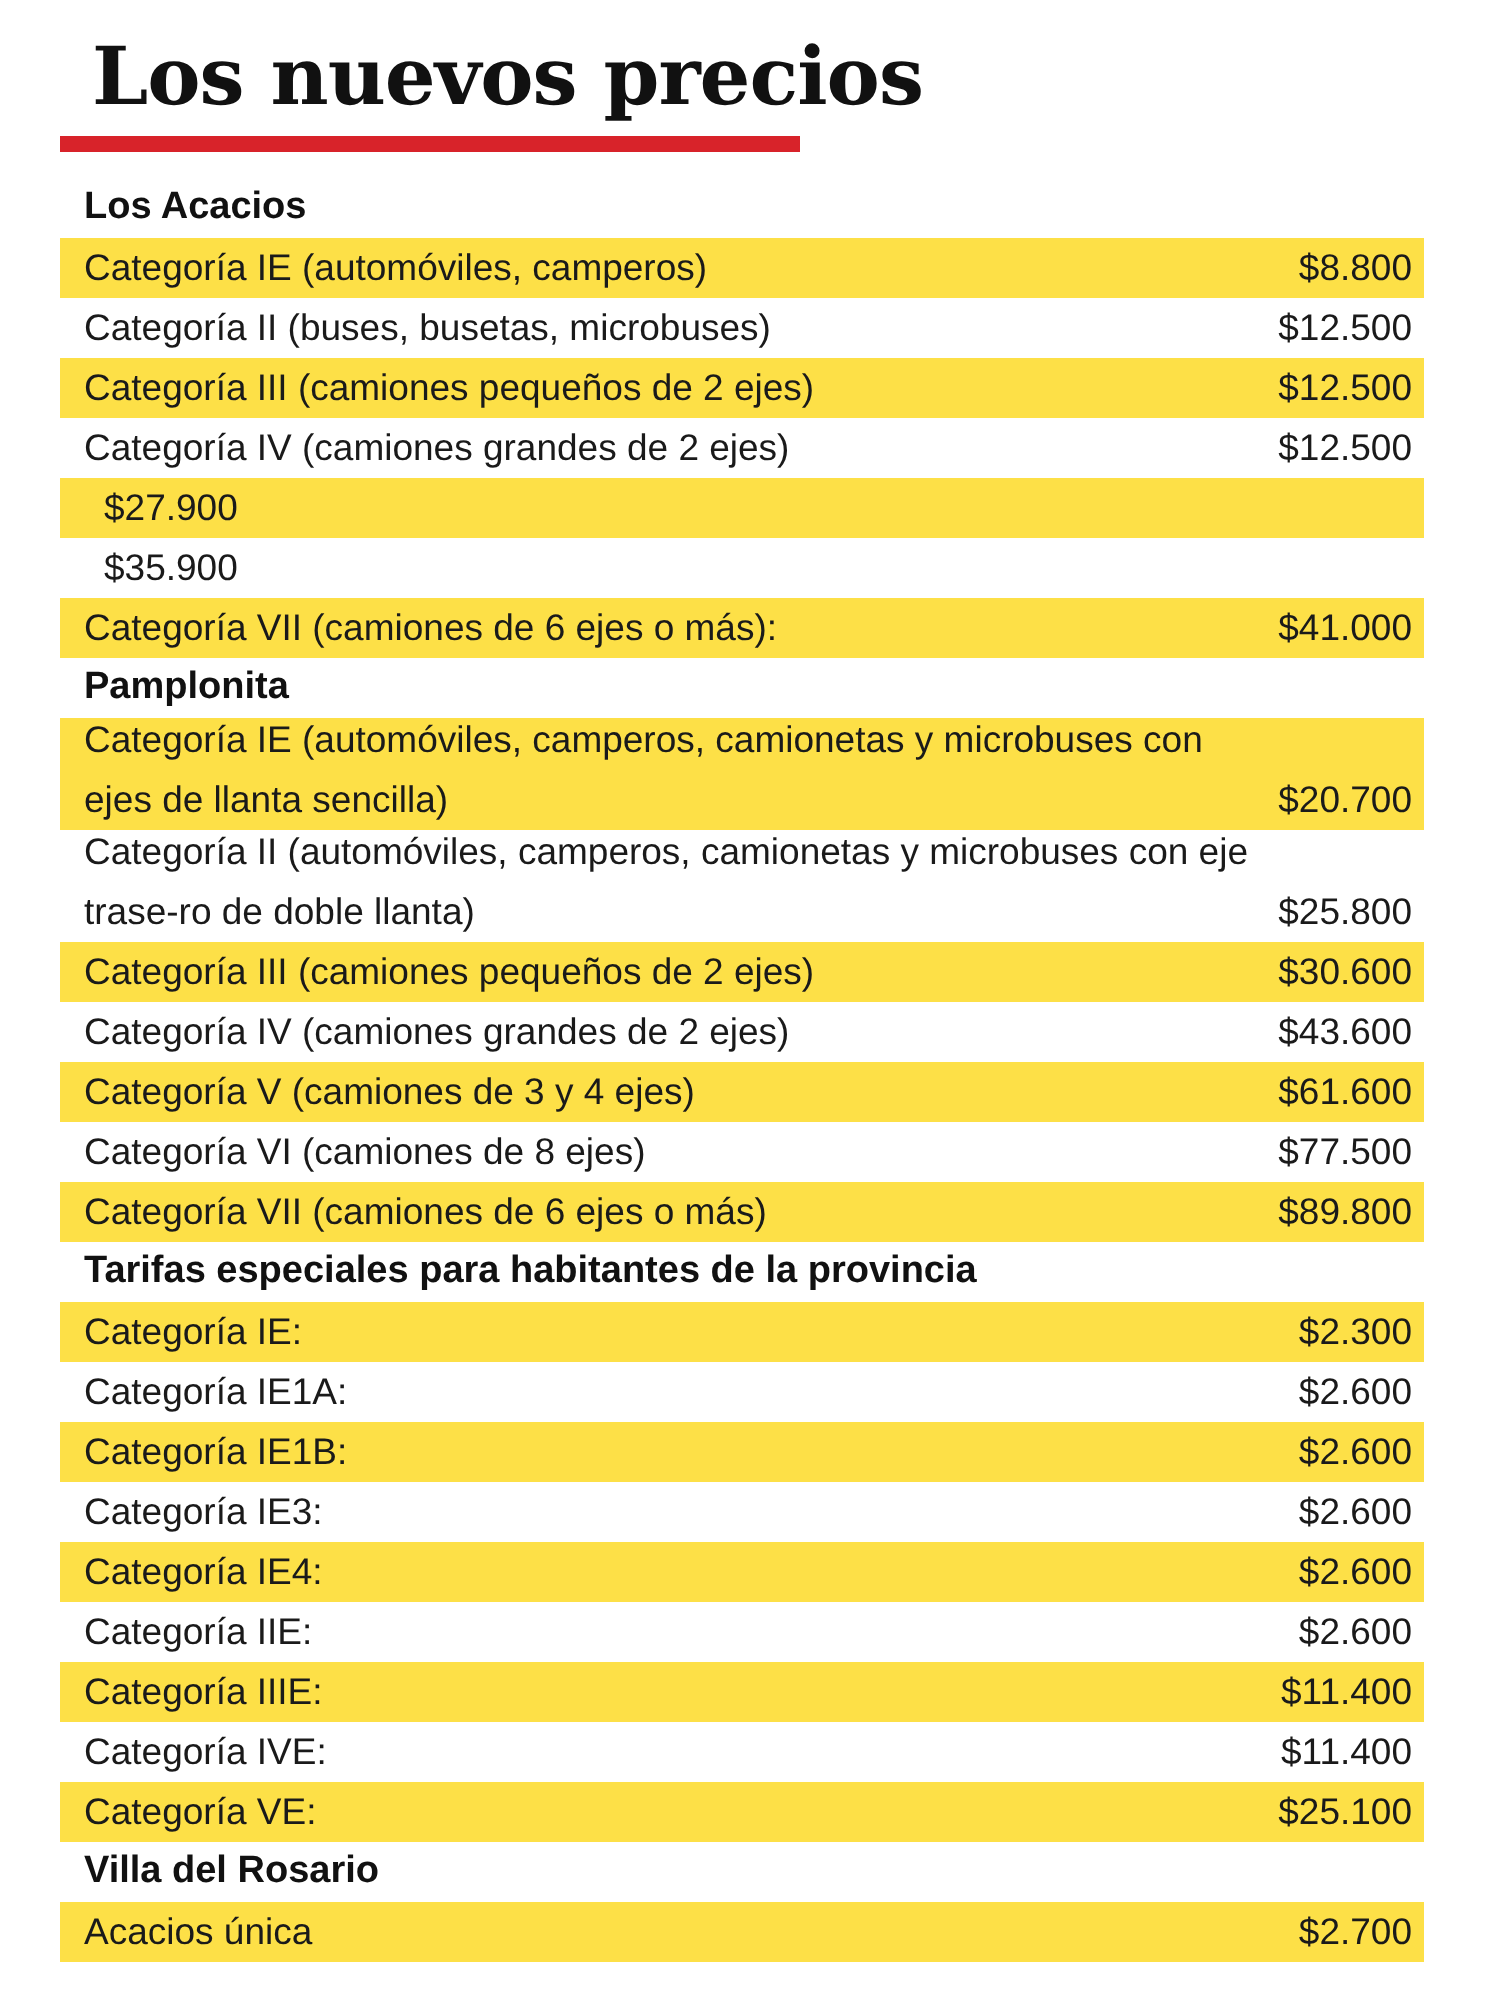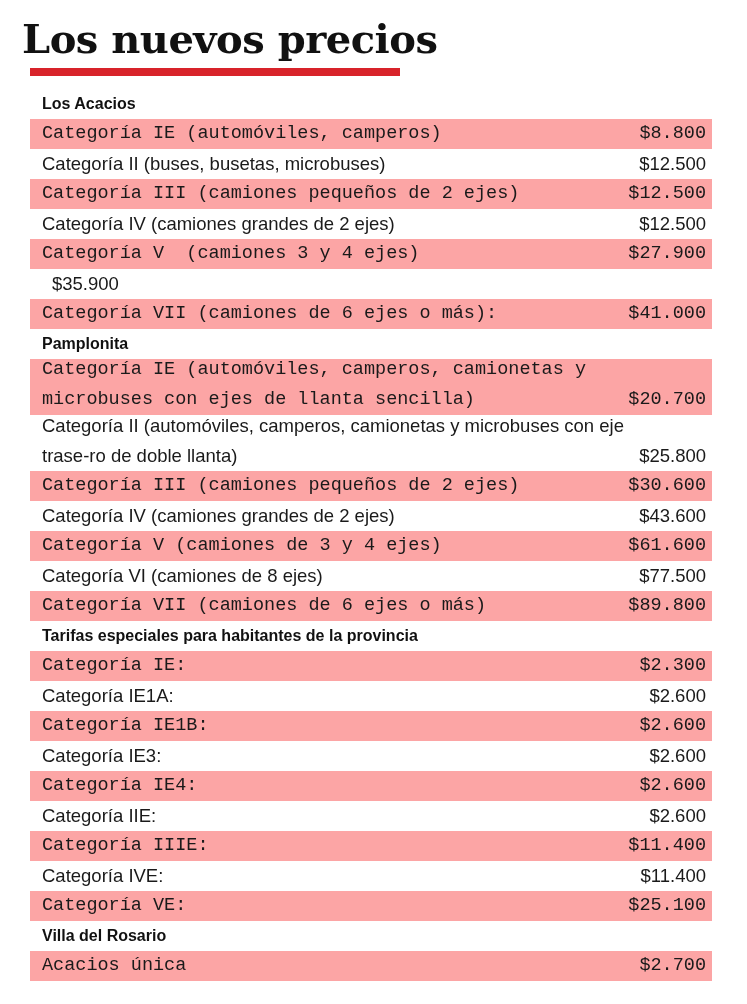--- a/index.html
+++ b/index.html
@@ -1,22 +1,22 @@
 <!DOCTYPE html>
 <html><head>
 <meta charset="utf-8">
 <style>
   html, body { margin:0; padding:0; background:#ffffff; }
   body { width:747px; height:1004px; position:relative; overflow:hidden; font-family:"Liberation Sans", sans-serif; color:#111; }
-  .title { position:absolute; left:22px; top:14px; font-family:"DejaVu Serif", serif; font-weight:bold; font-size:40px; letter-spacing:-0.5px; color:#111; line-height:50px; white-space:nowrap; }
+  .title { position:absolute; left:46px; top:14px; font-family:"DejaVu Serif", serif; font-weight:bold; font-size:40px; letter-spacing:-0.5px; color:#111; line-height:50px; white-space:nowrap; }
   .rule { position:absolute; left:30px; top:68px; width:370px; height:8px; background:#d8232a; }
   .table { position:absolute; left:30px; top:89px; width:682px; }
-  .section { height:30px; line-height:30px; padding-left:12px; font-weight:bold; font-size:16px; color:#111; }
+  .section { height:30px; line-height:30px; padding-left:12px; font-weight:bold; font-size:19px; color:#111; }
   .row { display:flex; justify-content:space-between; align-items:flex-end; padding:0 6px 0 12px; font-size:18.5px; color:#1a1a1a; line-height:30px; }
-  .row.grey { background:#fca5a5;font-family:Liberation Mono, monospace; }
+  .row.grey { background:#fde047; }
   .row .label { flex:1; }
   .row .price { white-space:nowrap; margin-left:10px; }
   .row.tall { height:56px; }
   .row.single { height:30px; }
 </style>
 </head>
 <body>
 
 <div class="title">Los nuevos precios</div>
 <div class="rule"></div>
@@ -34,21 +34,20 @@
     </div>
   <div class="row grey single">
       <span class="label">Categoría III (camiones pequeños de 2 ejes)</span>
       <span class="price">$12.500</span>
     </div>
   <div class="row single">
       <span class="label">Categoría IV (camiones grandes de 2 ejes)</span>
       <span class="price">$12.500</span>
     </div>
   <div class="row grey single">
-      <span class="label" style="white-space:pre">Categoría V  (camiones 3 y 4 ejes)</span>
       <span class="price">$27.900</span>
     </div>
   <div class="row single">
       <span class="price">$35.900</span>
     </div>
   <div class="row grey single">
       <span class="label">Categoría VII (camiones de 6 ejes o más):</span>
       <span class="price">$41.000</span>
     </div>
 

